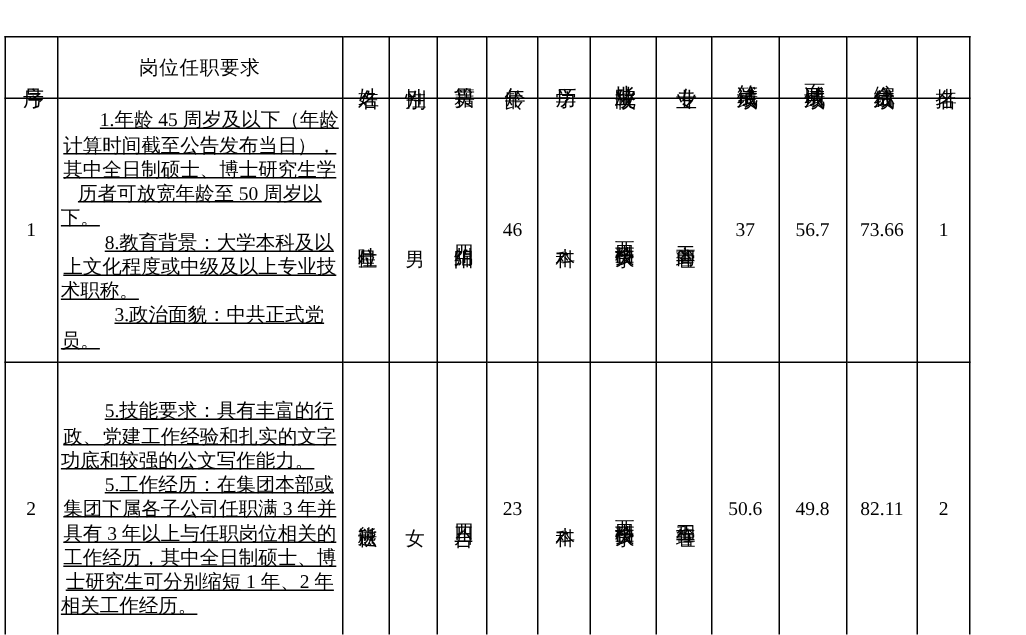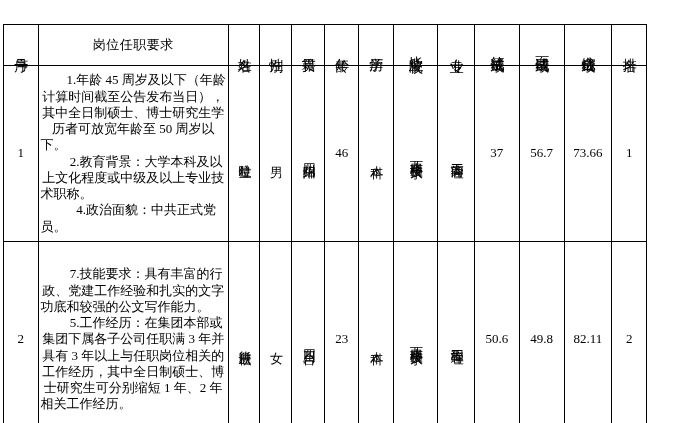--- a/index.html
+++ b/index.html
@@ -61,20 +61,21 @@
     text-align: justify;
     text-align-last: left;
     vertical-align: top;
     padding: 5px 6px 6px 6px;
     font-size: 12.5px;
     line-height: 1.5;
   }
   .req-cell p {
     margin: 0;
     text-indent: 0;
+    text-decoration: underline;
   }
   .req-cell p.ind {
     text-indent: 2em;
   }
   .num-cell {
     font-size: 13px;
   }
   .score {
     font-size: 13px;
   }
@@ -113,40 +114,40 @@
         <td><span class="vert">笔试成绩</span></td>
         <td><span class="vert">面试成绩</span></td>
         <td><span class="vert">综合成绩</span></td>
         <td><span class="vert">排名</span></td>
       </tr>
 
       <tr style="height:176px">
         <td class="num-cell">1</td>
         <td class="req-cell">
           <p class="ind">1.年龄 45 周岁及以下（年龄计算时间截至公告发布当日），其中全日制硕士、博士研究生学历者可放宽年龄至 50 周岁以下。</p>
-          <p class="ind">2.教育背景：大学本科及以上文化程度或中级及以上专业技术职称。</p>
-          <p class="ind">4.政治面貌：中共正式党员。</p>
+          <p class="ind">8.教育背景：大学本科及以上文化程度或中级及以上专业技术职称。</p>
+          <p class="ind">3.政治面貌：中共正式党员。</p>
         </td>
         <td><span class="vert">叶位星</span></td>
         <td><span class="vert">男</span></td>
         <td><span class="vert">四川绵阳</span></td>
         <td>46</td>
         <td><span class="vert">本科</span></td>
         <td><span class="vert">西南科技大学</span></td>
         <td><span class="vert">工商管理</span></td>
         <td class="score">37</td>
         <td class="score">56.7</td>
         <td class="score">73.66</td>
         <td class="num-cell">1</td>
       </tr>
 
       <tr style="height:196px">
         <td class="num-cell">2</td>
         <td class="req-cell">
-          <p class="ind">7.技能要求：具有丰富的行政、党建工作经验和扎实的文字功底和较强的公文写作能力。</p>
+          <p class="ind">5.技能要求：具有丰富的行政、党建工作经验和扎实的文字功底和较强的公文写作能力。</p>
           <p class="ind">5.工作经历：在集团本部或集团下属各子公司任职满 3 年并具有 3 年以上与任职岗位相关的工作经历，其中全日制硕士、博士研究生可分别缩短 1 年、2 年相关工作经历。</p>
         </td>
         <td><span class="vert">熊进秋</span></td>
         <td><span class="vert">女</span></td>
         <td><span class="vert">四川三台</span></td>
         <td>23</td>
         <td><span class="vert">本科</span></td>
         <td><span class="vert">西南科技大学</span></td>
         <td><span class="vert">工程管理</span></td>
         <td class="score">50.6</td>

